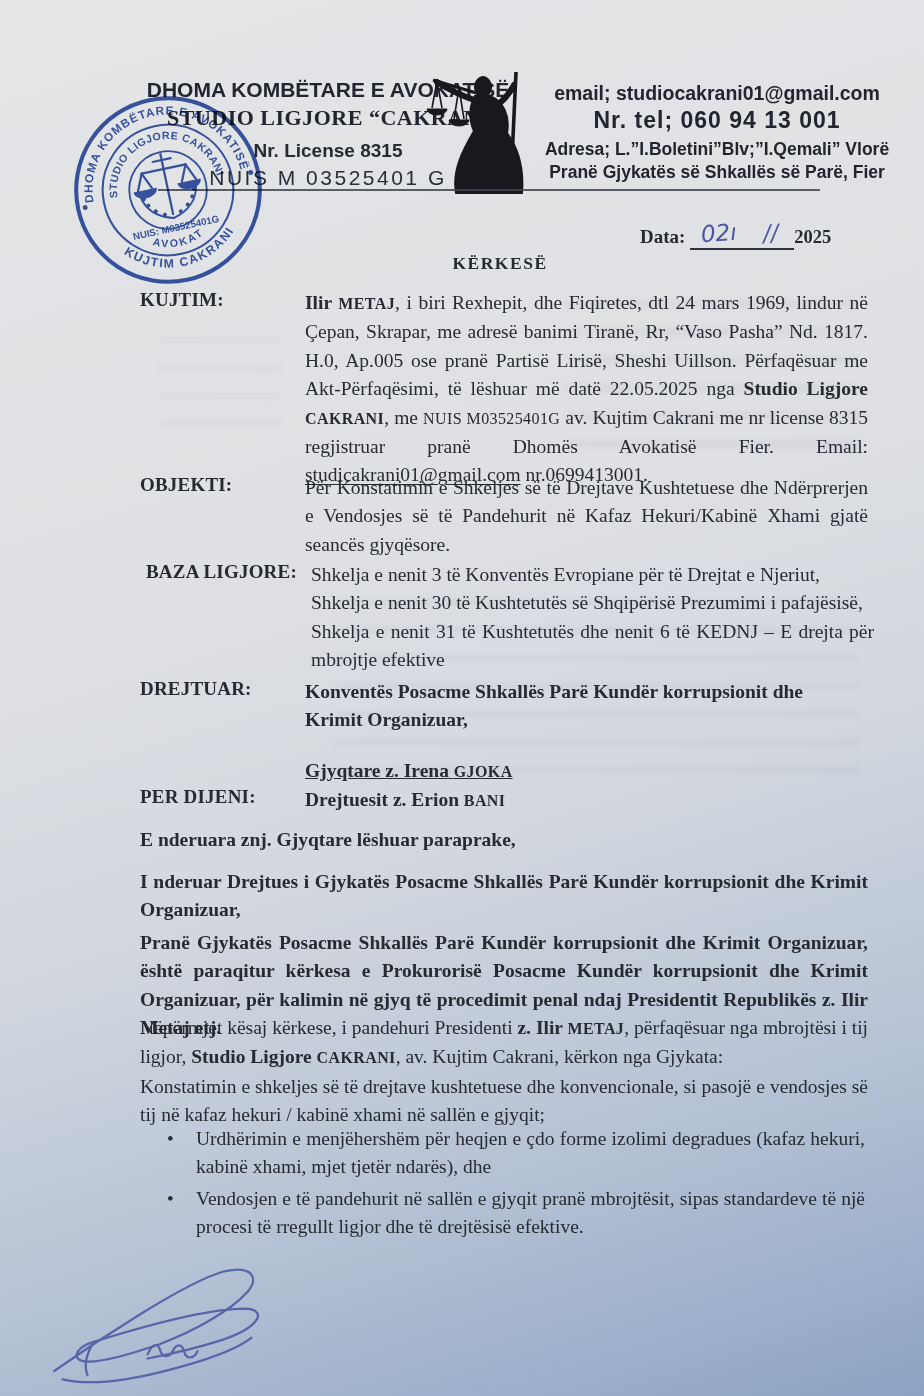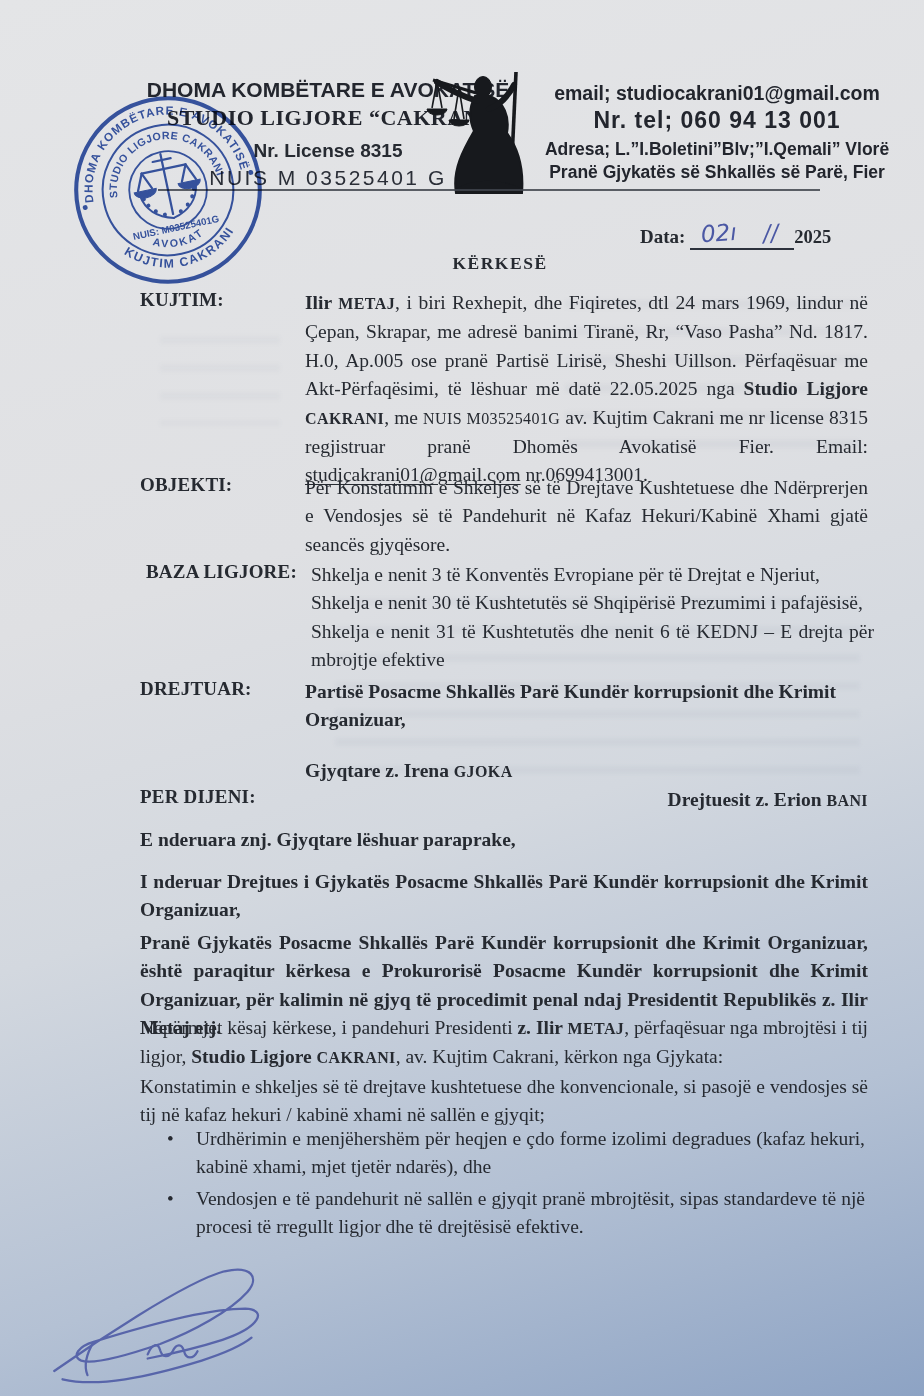--- a/index.html
+++ b/index.html
@@ -168,29 +168,29 @@
     <div class="lbl">BAZA LIGJORE:</div>
     <div class="val">
       <div>Shkelja e nenit 3 të Konventës Evropiane për të Drejtat e Njeriut,</div>
       <div>Shkelja e nenit 30 të Kushtetutës së Shqipërisë Prezumimi i pafajësisë,</div>
       <div>Shkelja e nenit 31 të Kushtetutës dhe nenit 6 të KEDNJ – E drejta për mbrojtje efektive</div>
     </div>
   </div>
 
   <div class="row" style="top:678px;">
     <div class="lbl">DREJTUAR:</div>
-    <div class="val b" style="width:555px;text-align:left;">Partisë Posacme Shkallës Parë Kundër korrupsionit dhe Krimit Organizuar,</div>
-    <div class="val b" style="margin-top:22px;text-align:left;">
+    <div class="val b" style="width:555px;text-align:left;">Konventës Posacme Shkallës Parë Kundër korrupsionit dhe Krimit Organizuar,</div>
+    <div class="val b" style="margin-top:22px;text-align:left;text-decoration:underline;">
       <span>Gjyqtare z. Irena </span><span class="sc">GJOKA</span>
     </div>
   </div>
 
   <div class="row" style="top:786px;">
     <div class="lbl">PER DIJENI:</div>
-    <div class="val b" style="text-align:right;">
+    <div class="val b" style="text-align:left;">
       <span>Drejtuesit z. Erion </span><span class="sc">BANI</span>
     </div>
   </div>
 
   <div class="row full b" style="top:826px;text-align:left;">E nderuara znj. Gjyqtare lëshuar paraprake,</div>
   <div class="row full b" style="top:868px;">I nderuar Drejtues i Gjykatës Posacme Shkallës Parë Kundër korrupsionit dhe  Krimit Organizuar,</div>
 
   <div class="row full" style="top:929px;font-weight:bold;">Pranë Gjykatës  Posacme Shkallës Parë Kundër korrupsionit dhe  Krimit Organizuar, është paraqitur kërkesa e Prokurorisë Posacme Kundër korrupsionit dhe  Krimit Organizuar, për kalimin në gjyq të procedimit penal ndaj Presidentit Republikës z. Ilir Metaj etj.</div>
 
   <div class="row full" style="top:1014px;">

